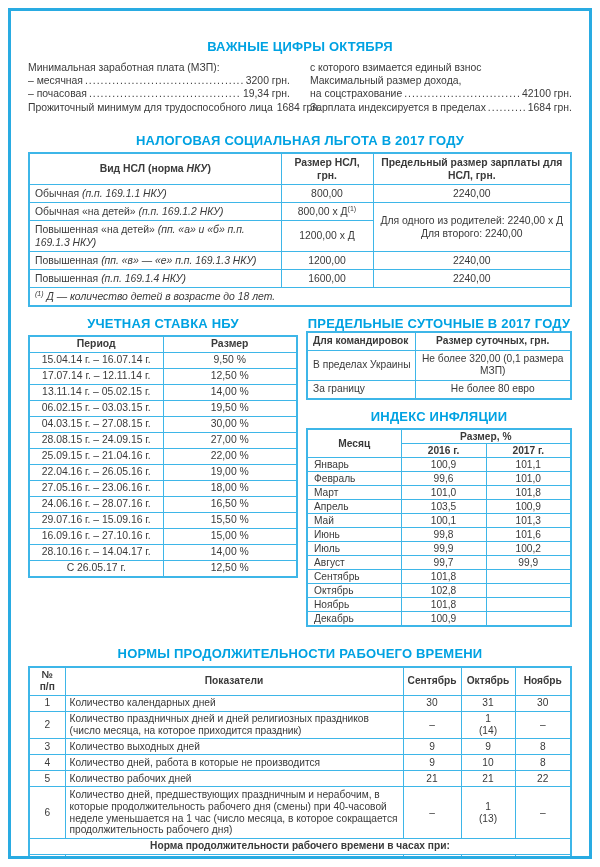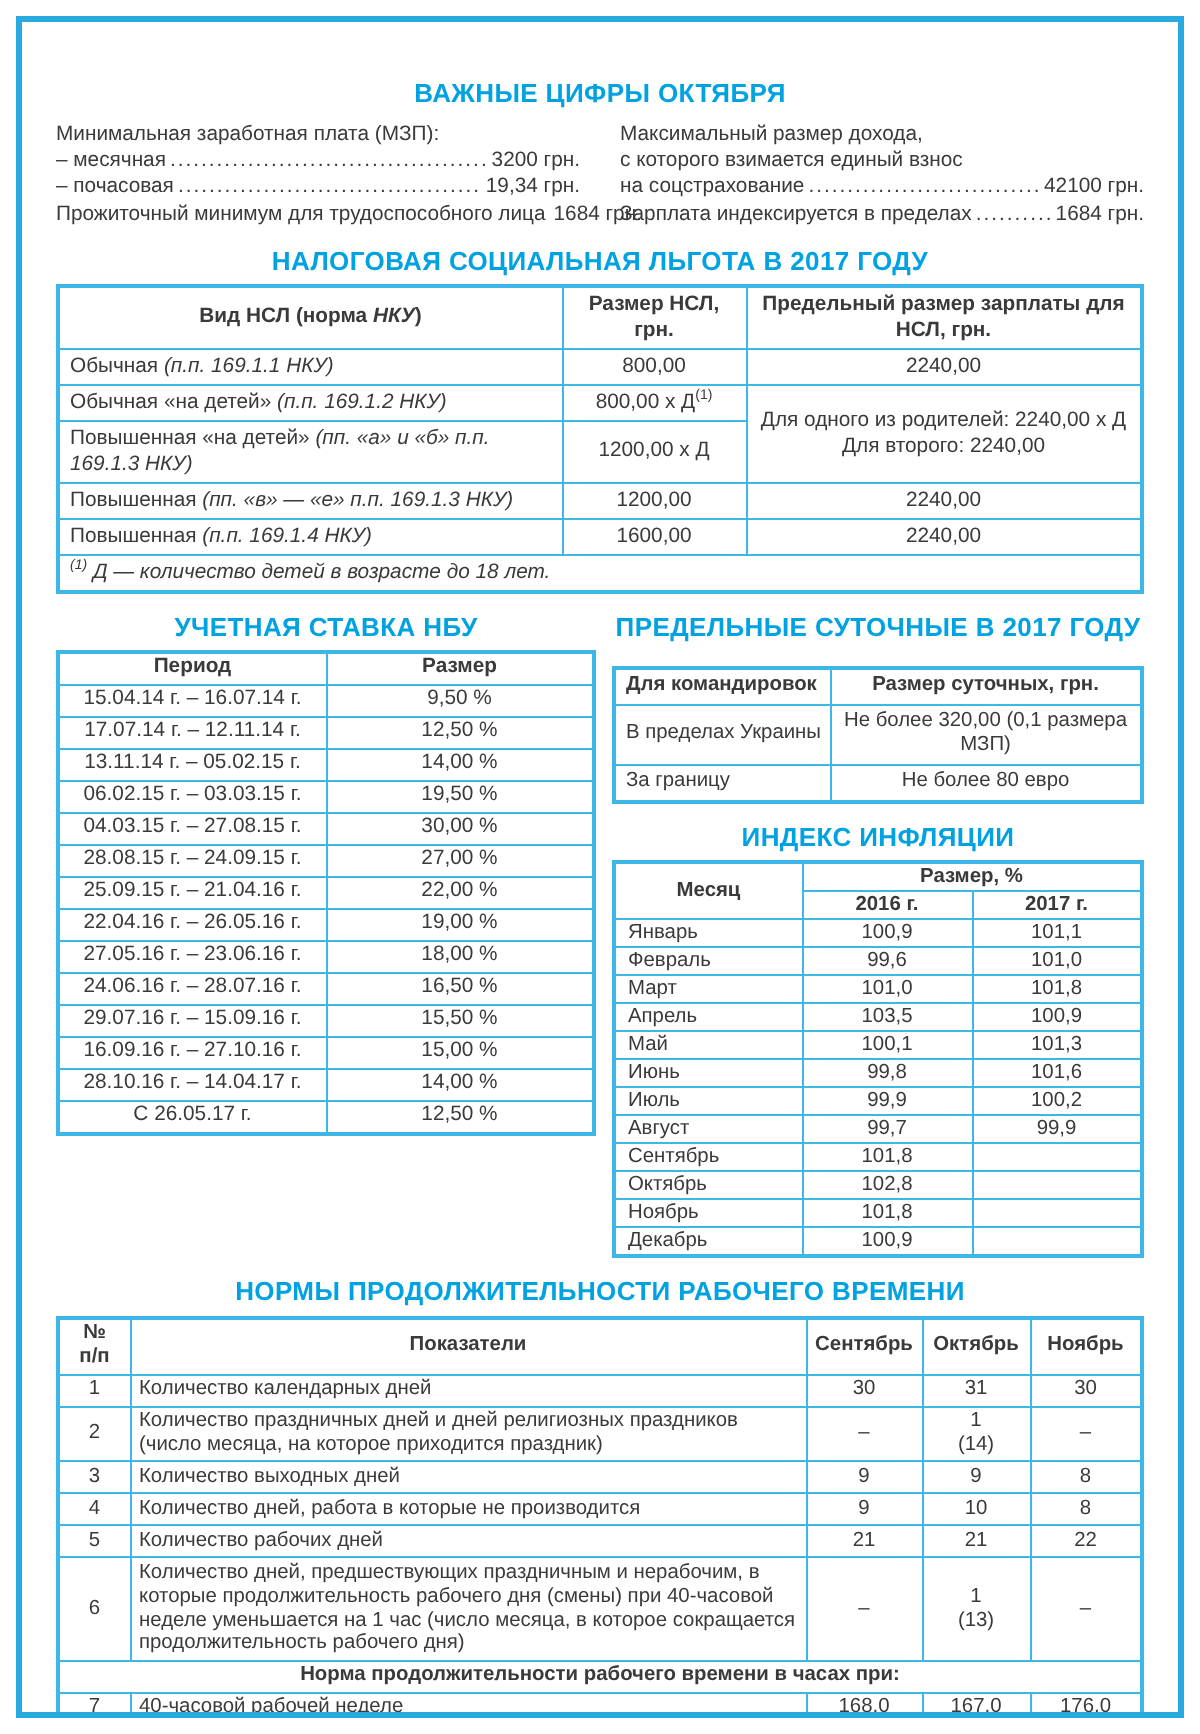--- a/index.html
+++ b/index.html
@@ -53,30 +53,30 @@
   .nsl-table td, .nsl-table th { padding: 2px 5px; }
   .nsl-foot { text-align: left; font-style: italic; }
 
   .two-col { display: flex; gap: 8px; margin-top: 9px; }
   .col-left { width: 270px; flex: none; }
   .col-right { flex: 1; min-width: 0; }
 
   .nbu-table { font-size: 10.4px; line-height: 12px; margin-top: 4px; }
   .nbu-table td, .nbu-table th { padding: 1.5px 3px; }
 
-  .pd-table { font-size: 10.2px; line-height: 12px; margin-top: 12px; }
+  .pd-table { font-size: 10.2px; line-height: 12px; margin-top: 0; }
   .pd-table td, .pd-table th { padding: 2.5px 3px; }
   .pd-table td.cell-left, .pd-table th.cell-left { padding-left: 5px; }
 
   .inf-title { margin-top: 9px; }
   .inf-table { font-size: 10.2px; line-height: 11.4px; margin-top: 4px; }
   .inf-table td, .inf-table th { padding: 0.8px 4px; }
   .inf-table td.cell-left { padding-left: 6px; }
 
-  .norms-title { margin-top: 9px; }
+  .norms-title { margin-top: 19px; }
   .norms-table { font-size: 10.2px; line-height: 11.8px; margin-top: 5px; }
   .norms-table td, .norms-table th { padding: 1.6px 4px; }
   .norms-table .sect { font-weight: bold; }
 </style>
 </head>
 <body>
 
 <div class="page-frame">
 
   <div class="sec-title main-title">ВАЖНЫЕ ЦИФРЫ ОКТЯБРЯ</div>
@@ -94,22 +94,22 @@
         <span class="dots"></span>
         <span class="val">19,34 грн.</span>
       </div>
       <div class="leader">
         <span class="lab">Прожиточный минимум для трудоспособного лица</span>
         <span class="dots"></span>
         <span class="val">1684 грн.</span>
       </div>
     </div>
     <div class="kf-col">
+      <div>с которого взимается единый взнос</div>
       <div>Максимальный размер дохода,</div>
-      <div>с которого взимается единый взнос</div>
       <div class="leader">
         <span class="lab">на соцстрахование</span>
         <span class="dots"></span>
         <span class="val">42100 грн.</span>
       </div>
       <div class="leader">
         <span class="lab">Зарплата индексируется в пределах</span>
         <span class="dots"></span>
         <span class="val">1684 грн.</span>
       </div>

